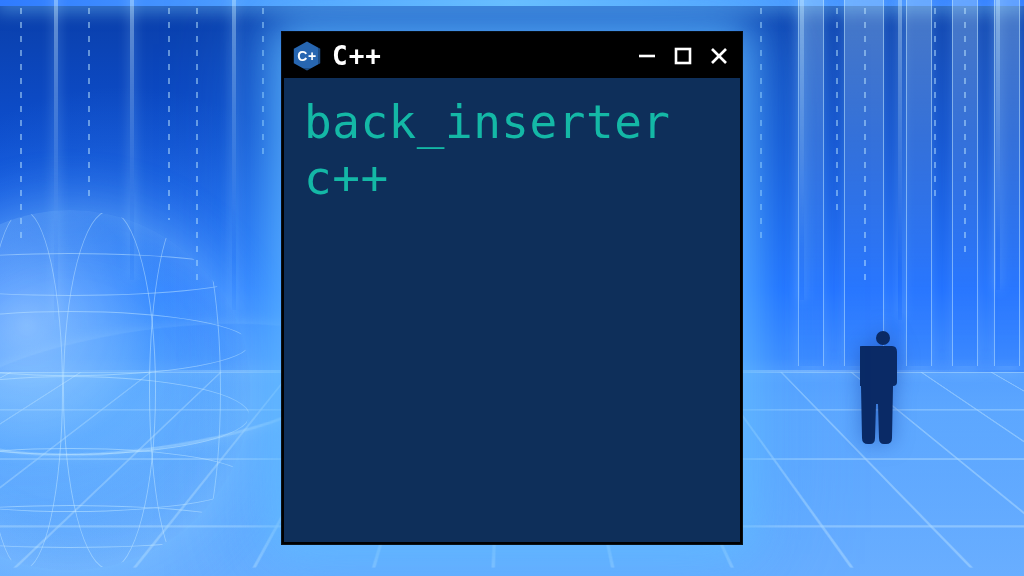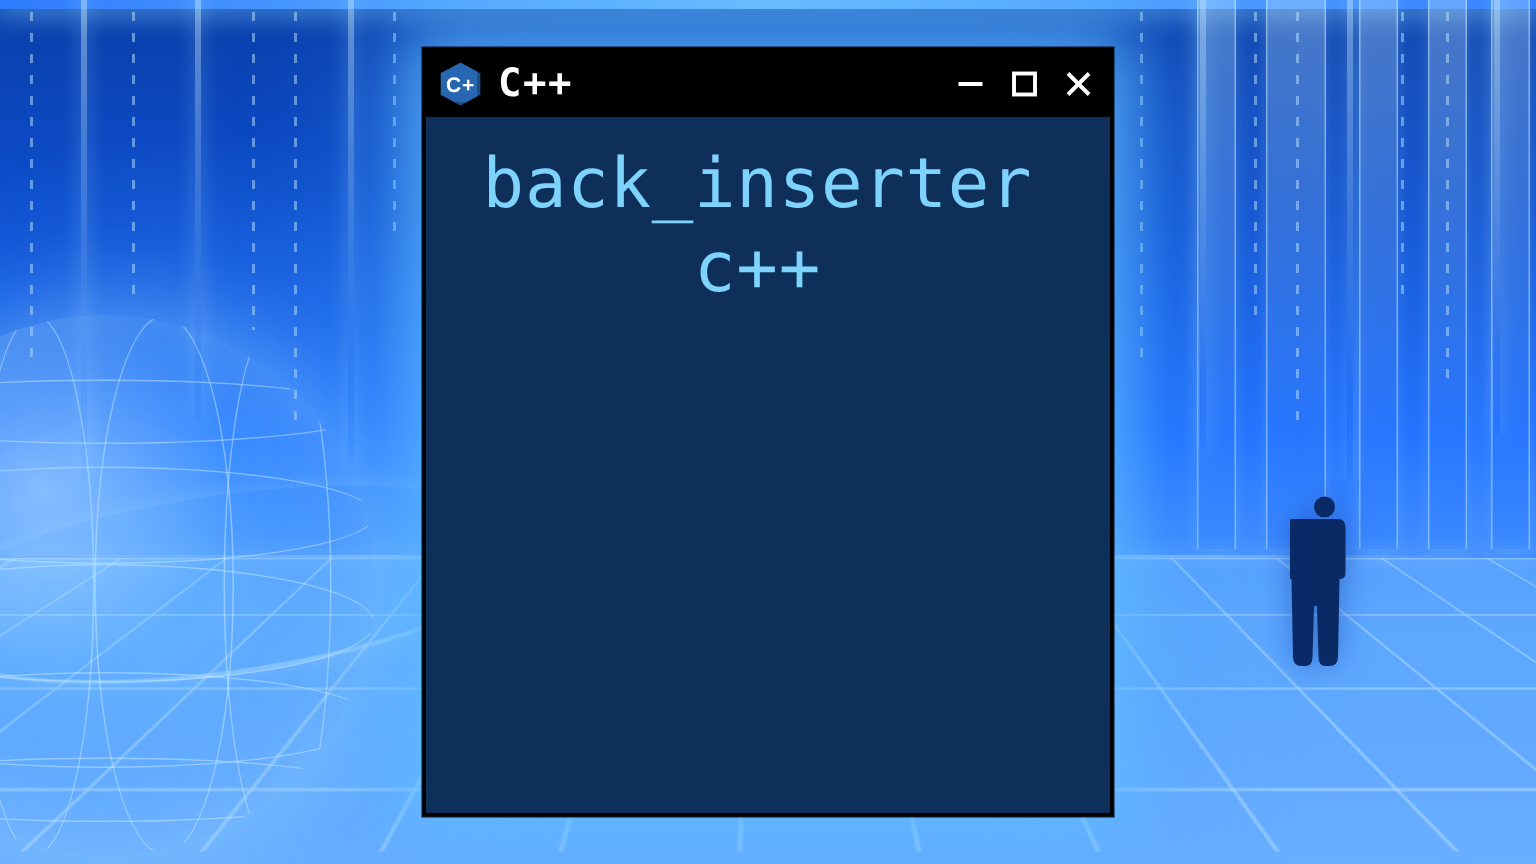--- a/index.html
+++ b/index.html
@@ -137,25 +137,24 @@
     flex: 1 1 auto;
   }
   .win-controls { display: flex; gap: 14px; align-items: center; }
   .win-controls .ctrl {
     width: 22px; height: 22px; color: #fff; display: flex;
     align-items: center; justify-content: center; font: 700 20px/1 monospace;
   }
   .ctrl svg { width: 20px; height: 20px; stroke: #fff; stroke-width: 2.6; fill: none; }
 
   .content {
-    padding: 16px 18px 18px 4px; color: #7dd3fc;
+    padding: 16px 18px 18px 20px; color: #14b8a6;
     font: 400 46px/1.22 "Consolas","Menlo","DejaVu Sans Mono",monospace;
     letter-spacing: 0.5px;
     word-break: break-word;
-    text-align: center;
   }
   .content .line { display: block; }
 </style>
 </head>
 <body>
 
 <div class="top-strip"></div>
 
 <div class="streams">
   <div class="col" style="left:20px;height:260px"></div>

